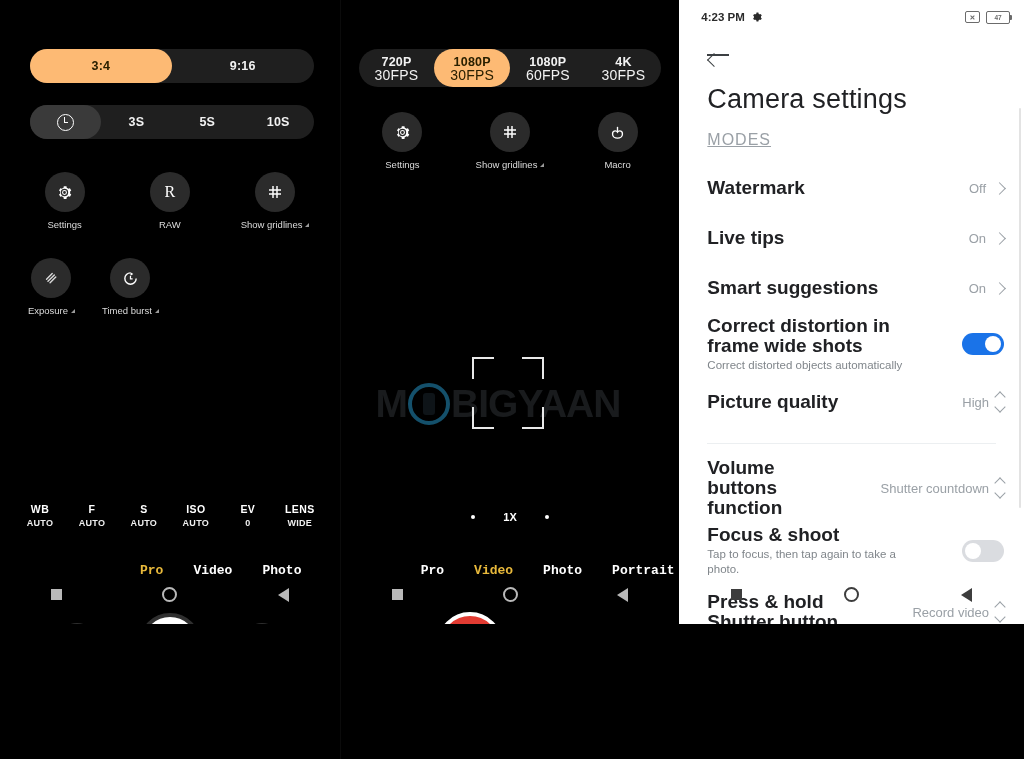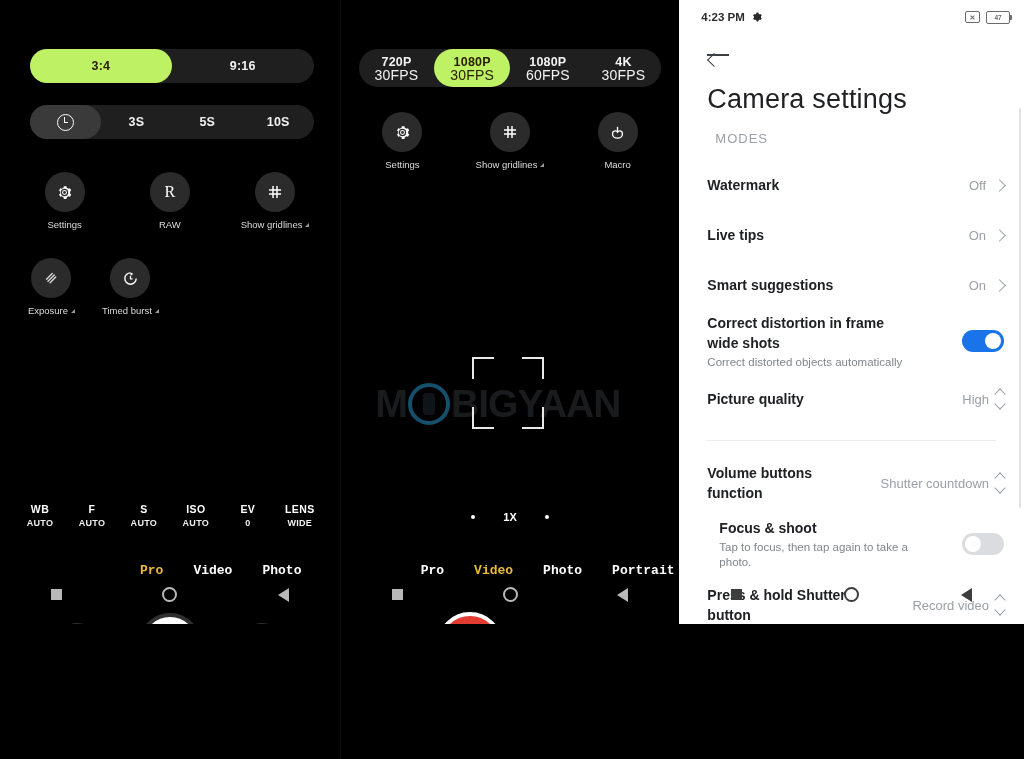--- a/index.html
+++ b/index.html
@@ -24,21 +24,21 @@
   .pill-row{
     position:absolute;left:30px;right:26px;
     height:34px;border-radius:17px;background:#1f1f1f;
     display:flex;align-items:center;
   }
   .pill-seg{
     flex:1;height:34px;border-radius:17px;
     display:flex;flex-direction:column;align-items:center;justify-content:center;
     font-size:12.5px;font-weight:bold;color:#f2f2f2;letter-spacing:.2px;
   }
-  .pill-seg.sel{background:#bef264;color:#2a2000;}
+  .pill-seg.sel{background:#fdba74;color:#2a2000;}
   .pill-seg .sub{font-size:14px;font-weight:normal;line-height:11px;margin-top:1px;}
   .pill-seg .main{line-height:13px;}
 
   .pill-seg.selsoft{background:#3a3a3a;color:#fff;}
 
   
   .mini-clock{width:15px;height:15px;border:1.6px solid #fff;border-radius:50%;position:relative;}
   .mini-clock:before{content:"";position:absolute;left:6px;top:2.5px;width:1.5px;height:5.5px;background:#fff;}
   .mini-clock:after{content:"";position:absolute;left:6.5px;top:7px;width:4px;height:1.5px;background:#fff;}
 
@@ -142,27 +142,27 @@
     font-size:6.5px;color:#6b6b6b;font-weight:bold;
   }
   .batt:after{content:"";position:absolute;right:-3px;top:3px;width:2px;height:5px;background:#6b6b6b;border-radius:0 1px 1px 0;}
 
   .backrow{height:42px;display:flex;align-items:center;padding-left:28px;}
   .arrow-left{position:relative;width:22px;height:14px;}
   .arrow-left:before{content:"";position:absolute;left:0;top:6px;width:22px;height:1.6px;background:#3c4043;}
   .arrow-left:after{content:"";position:absolute;left:0;top:2px;width:9px;height:9px;border-left:1.6px solid #3c4043;border-bottom:1.6px solid #3c4043;transform:rotate(45deg);transform-origin:left bottom;}
 
   .page-title{padding:8px 0 0 28px;font-size:27px;font-weight:normal;color:#202124;letter-spacing:.2px;}
-  .section-label{padding:16px 0 0 36px;font-size:13px;color:#9aa0a6;letter-spacing:1px;}
+  .section-label{padding:16px 0 0 28px;font-size:16px;color:#9aa0a6;letter-spacing:1px;text-decoration:underline;}
 
   .srow{
     display:flex;align-items:center;padding:0 20px 0 28px;min-height:50px;
   }
   .srow-txt{flex:1;padding-right:10px;}
-  .srow-title{font-size:14px;font-weight:bold;color:#202124;line-height:20px;}
+  .srow-title{font-size:19px;font-weight:bold;color:#202124;line-height:20px;}
   .srow-sub{font-size:11.5px;color:#80868b;line-height:15px;margin-top:2px;}
   .srow-val{font-size:13px;color:#9aa0a6;white-space:nowrap;}
   .chev{width:8px;height:8px;border-right:1.4px solid #9aa0a6;border-top:1.4px solid #9aa0a6;transform:rotate(45deg);margin-left:9px;}
   .updown{display:flex;flex-direction:column;align-items:center;margin-left:7px;gap:2px;}
   .updown i{display:block;width:7px;height:7px;border-right:1.3px solid #9aa0a6;border-top:1.3px solid #9aa0a6;}
   .updown i.u{transform:rotate(-45deg);}
   .updown i.d{transform:rotate(135deg);}
   .toggle{
     width:42px;height:22px;border-radius:11px;position:relative;flex:none;
   }
@@ -511,21 +511,21 @@
       <div class="srow-txt">
         <div class="srow-title" style="max-width:120px;">Volume buttons function</div>
       </div>
       <span class="srow-val">Shutter countdown</span>
       <span class="updown">
           <i class="u"></i>
           <i class="d"></i>
         </span>
     </div>
 
-    <div class="srow" style="min-height:66px;margin-left:12px;">
+    <div class="srow" style="min-height:66px;">
       <div class="srow-txt">
         <div class="srow-title">Focus &amp; shoot</div>
         <div class="srow-sub" style="max-width:215px;">Tap to focus, then tap again to take a photo.</div>
       </div>
       <span class="toggle off">
           <span class="knob"></span>
         </span>
     </div>
 
     <div class="srow" style="min-height:56px;">

